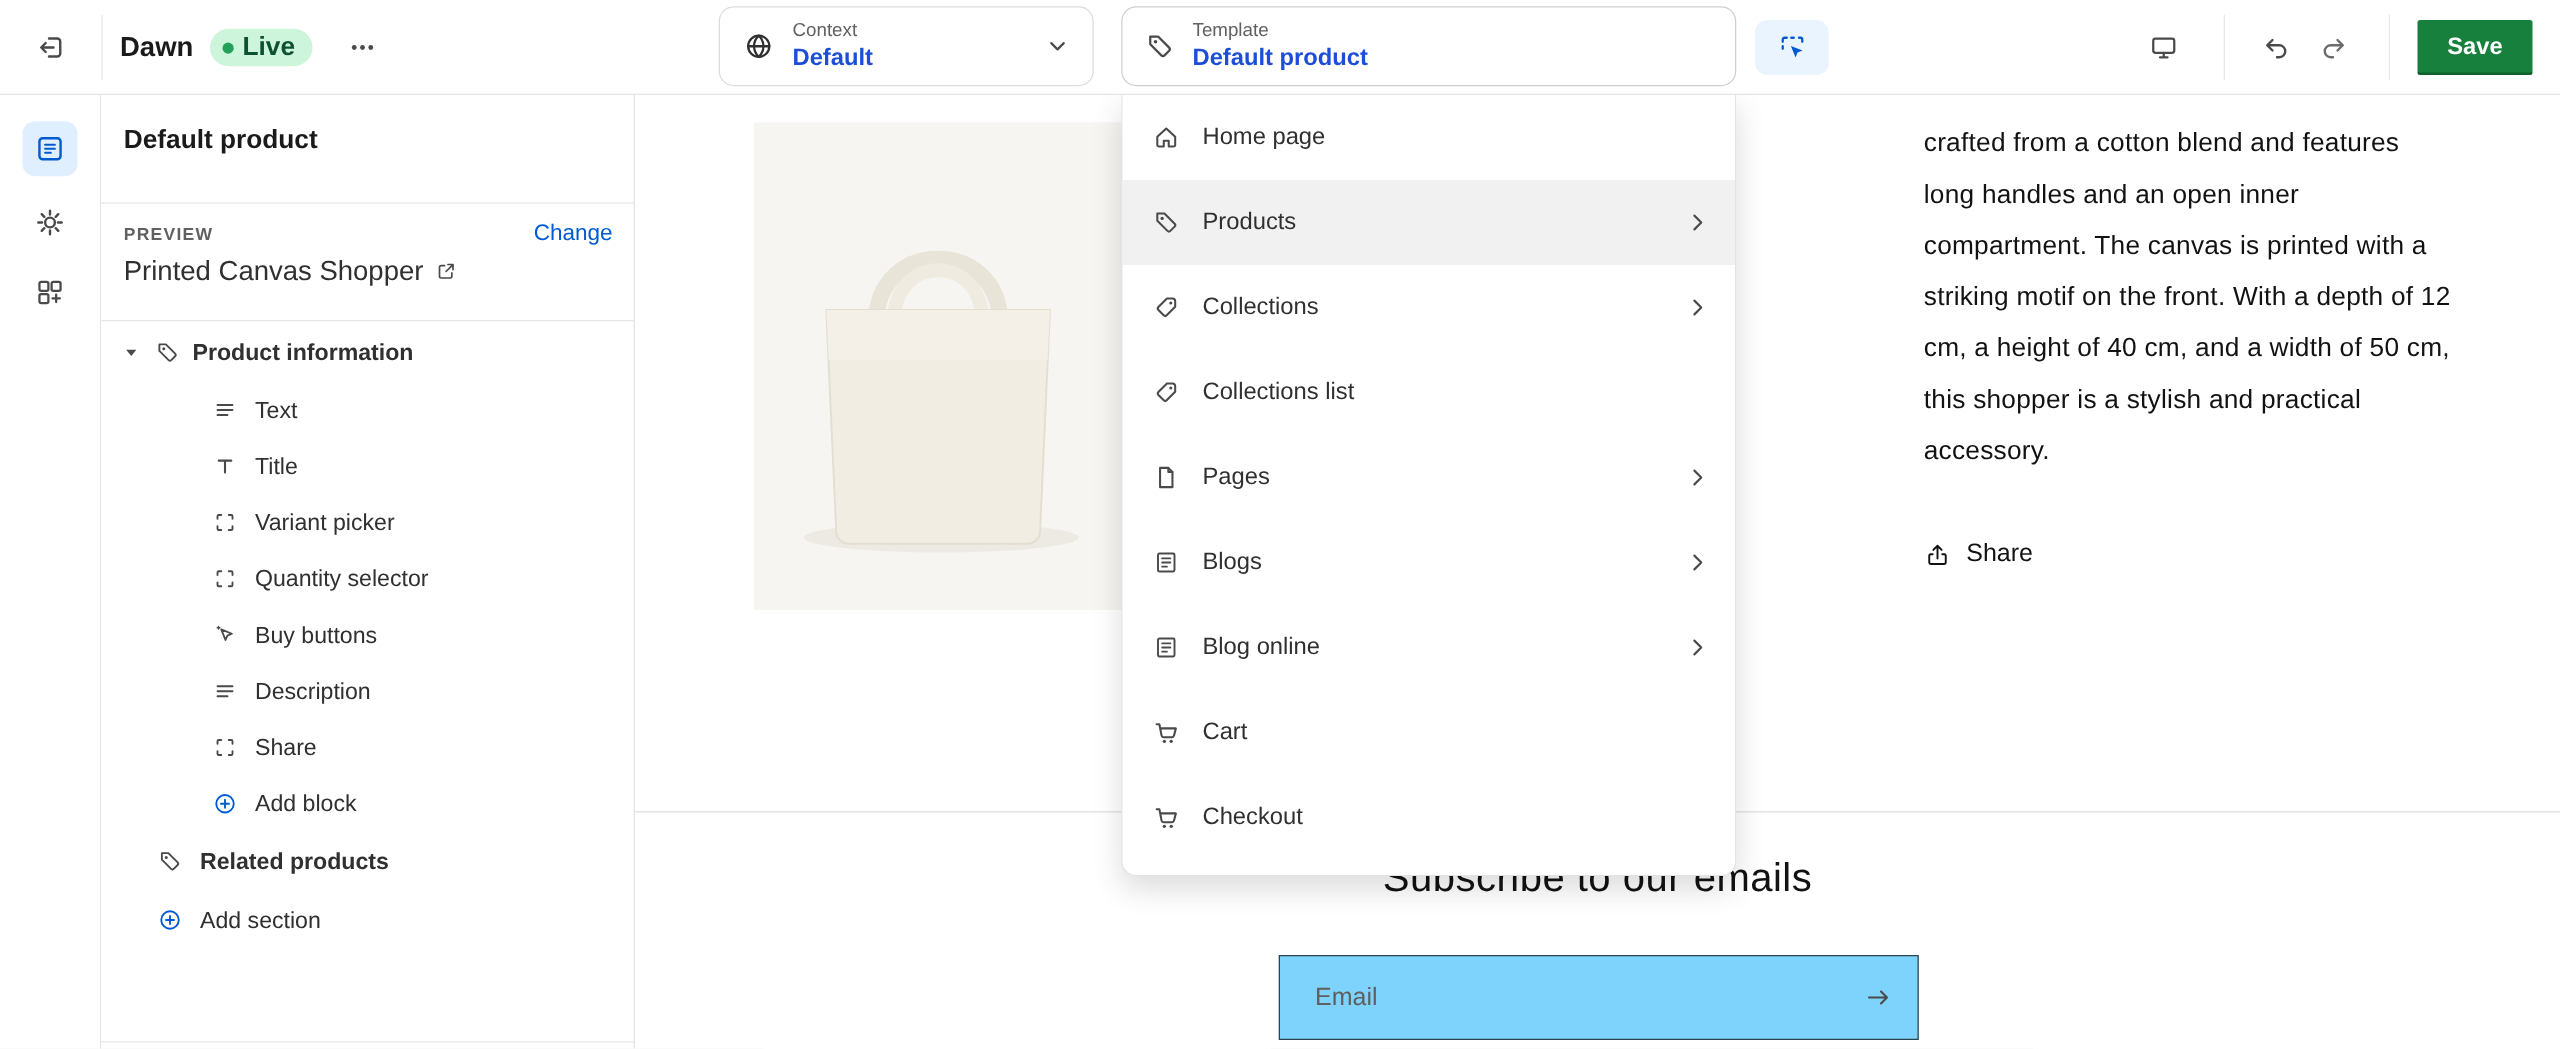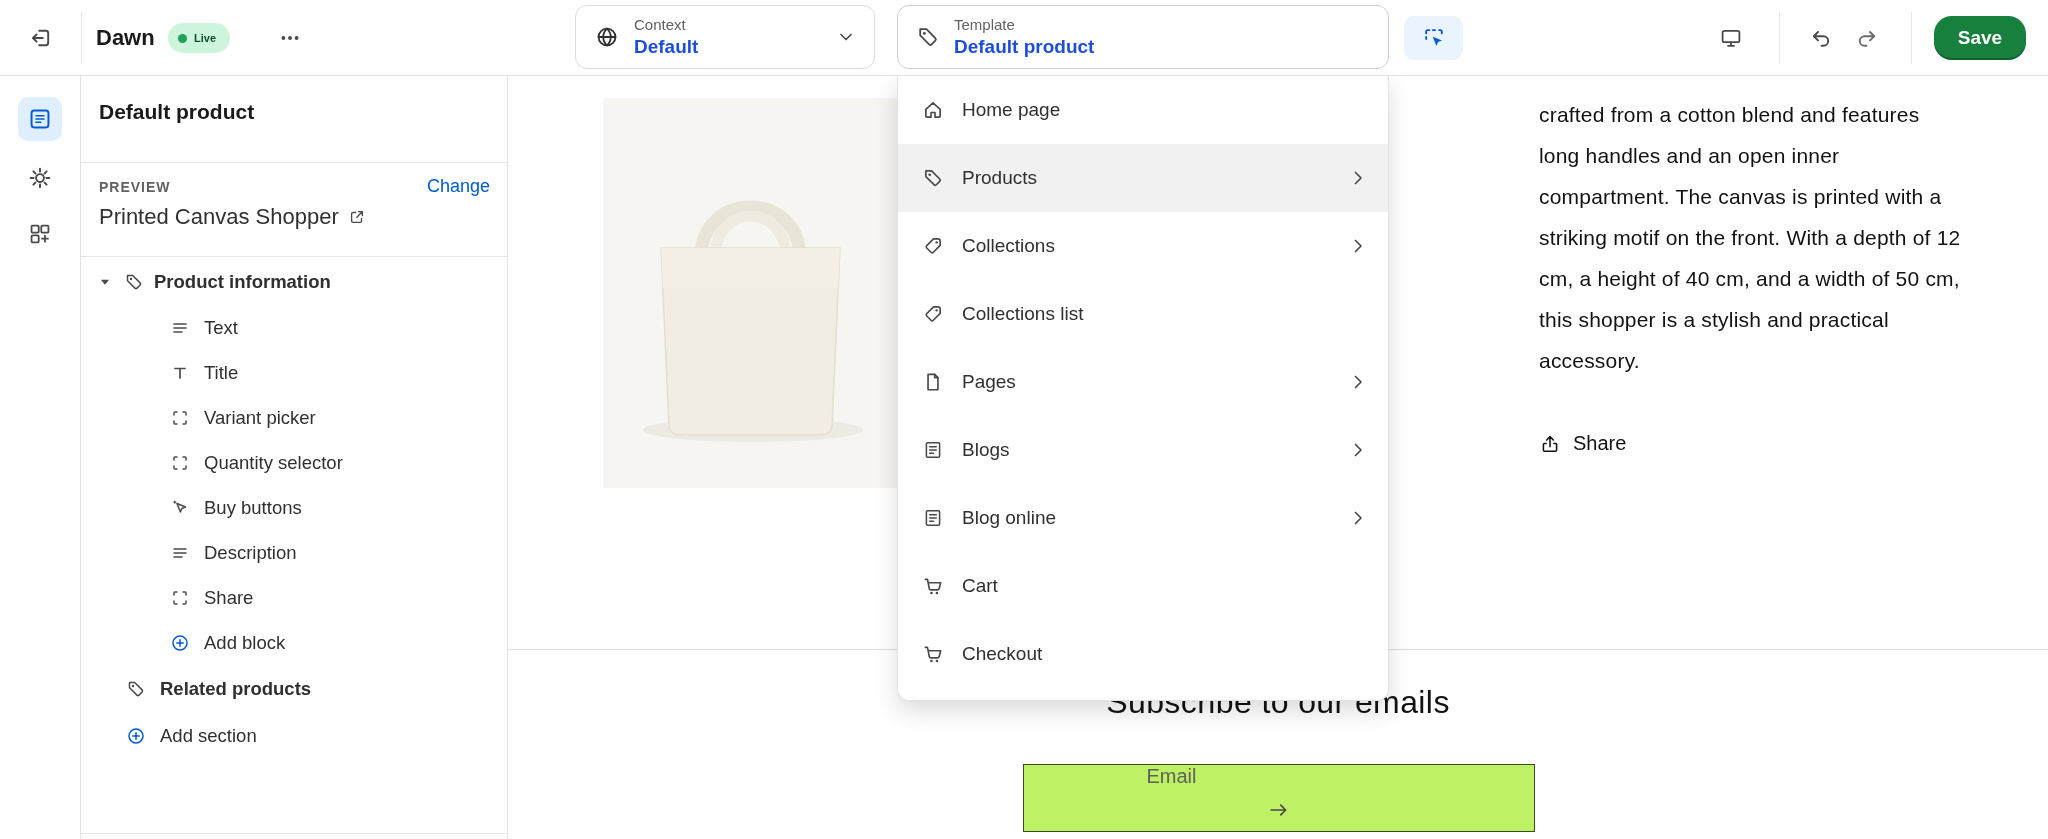--- a/index.html
+++ b/index.html
@@ -17,40 +17,40 @@
   .icn svg { width:100%; height:100%; display:block; }
   .w18{width:18px;height:18px} .w20{width:20px;height:20px} .w22{width:22px;height:22px}
   .w24{width:24px;height:24px} .w26{width:26px;height:26px}
 
   .exit-btn { left:18px; top:14px; width:46px; height:48px; }
   .tb-vdiv { position:absolute; top:12px; width:1px; height:52px; background:#e7e7e7; }
   .theme-name { left:96px; top:0; height:76px; font-size:22px; font-weight:700; color:#1a1a1a; }
   .live-badge { left:168px; top:23px; height:30px; padding:0 14px 0 10px; background:#cdf5dc;
                 border-radius:15px; display:flex; align-items:center; gap:7px; }
   .live-dot { width:9px; height:9px; border-radius:50%; background:#23a05a; }
-  .live-text { font-size:11px; font-weight:600; color:#0c5132; }
+  .live-text { font-size:21px; font-weight:600; color:#0c5132; }
   .dots-btn { left:268px; top:14px; width:44px; height:48px; }
 
   .selector-box { position:absolute; top:5px; height:64px; background:#fff; border:1px solid #dcdcdc;
                   border-radius:12px; display:flex; align-items:center; padding:0 18px; gap:14px; cursor:pointer; }
   .selector-box.ctx { left:575px; width:300px; }
   .selector-box.tpl { left:897px; width:492px; border-color:#cfcfcf; }
   .sel-texts { display:flex; flex-direction:column; justify-content:center; line-height:1.25; flex:1; }
   .sel-label { font-size:15px; color:#616161; }
   .sel-value { font-size:19px; font-weight:650; color:#1d4ed8; }
   .sel-chev { margin-left:auto; }
 
   .inspector-btn { left:1404px; top:16px; width:59px; height:44px; background:#eaf4ff; }
   .inspector-btn .icn { color:#005bd3; }
   .device-btn { left:1706px; top:14px; width:50px; height:48px; }
   .undo-btn { left:1798px; top:14px; width:46px; height:48px; }
   .redo-btn { left:1844px; top:14px; width:46px; height:48px; }
   .redo-btn .icn { transform:scaleX(-1); color:#6b6b6b; }
   .save-btn { position:absolute; left:1934px; top:16px; width:92px; height:44px; border:none; cursor:pointer;
-              background:#17803d; color:#fff; font-size:19px; font-weight:650; border-radius:18px;
+              background:#17803d; color:#fff; font-size:19px; font-weight:650; border-radius:2px;
               font-family:"Liberation Sans",sans-serif; box-shadow:inset 0 -2px 0 rgba(0,0,0,.25); }
 
   
   .rail { position:absolute; left:0; top:76px; bottom:0; width:81px; background:#fff;
           border-right:1px solid #e3e3e3; z-index:40; }
   .rail-btn { position:absolute; left:18px; width:44px; height:44px; }
   .rail-btn.active { background:#e0efff; }
   .rail-btn.active .icn { color:#005bd3; }
 
   
@@ -76,21 +76,21 @@
   .desc { position:absolute; left:1031px; top:18px; width:426px; font-size:21px; line-height:41px;
           letter-spacing:.2px; color:#121212; }
   .share-row { position:absolute; left:1031px; top:356px; display:flex; align-items:center; gap:12px;
                font-size:20px; color:#121212; cursor:pointer; }
   .share-row .icn { color:#121212; }
   .share-row span.lbl { border-bottom:1px solid transparent; }
   .sect-div { position:absolute; left:0; right:0; top:573px; height:1px; background:#dedede; }
   .nl-heading { position:absolute; left:0; right:0; top:608px; text-align:center; font-size:32px;
                 font-weight:400; color:#121212; letter-spacing:.4px; }
   .email-box { position:absolute; left:515px; top:688px; width:512px; height:68px;
-               border:1px solid rgba(18,18,18,.75); display:flex; align-items:center; background:#bef264;flex-direction:column; }
+               border:1px solid rgba(18,18,18,.75); display:flex; align-items:center; background:#7dd3fc; }
   .email-box input { flex:1; border:none; outline:none; font-size:20px; padding:0 28px;
                      font-family:"Liberation Sans",sans-serif; color:#121212; background:transparent; }
   .email-box input::placeholder { color:#5f5f5f; }
   .email-arrow { width:62px; height:100%; border:none; background:transparent; cursor:pointer;
                  display:flex; align-items:center; justify-content:center; color:#121212; }
 
   
   .dropdown { position:absolute; left:897px; top:76px; width:492px; background:#fff; z-index:60;
               border:1px solid #e3e3e3; border-top:none; border-radius:0 0 12px 12px;
               box-shadow:0 10px 24px rgba(0,0,0,.14); padding-bottom:12px; overflow:hidden; }

